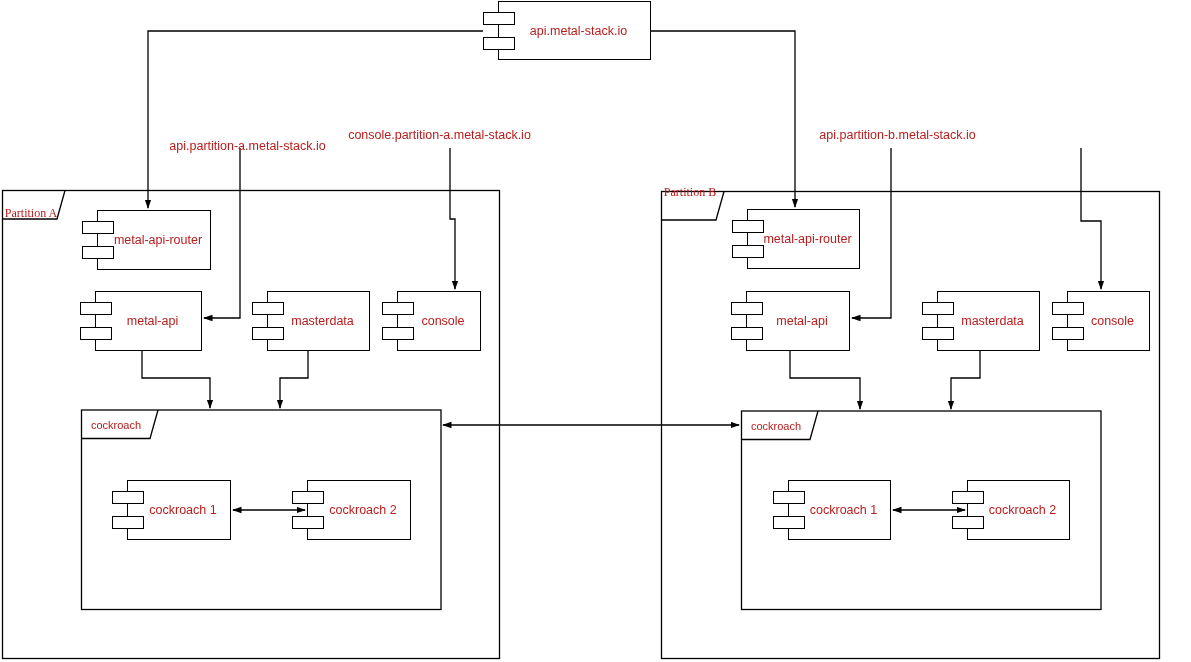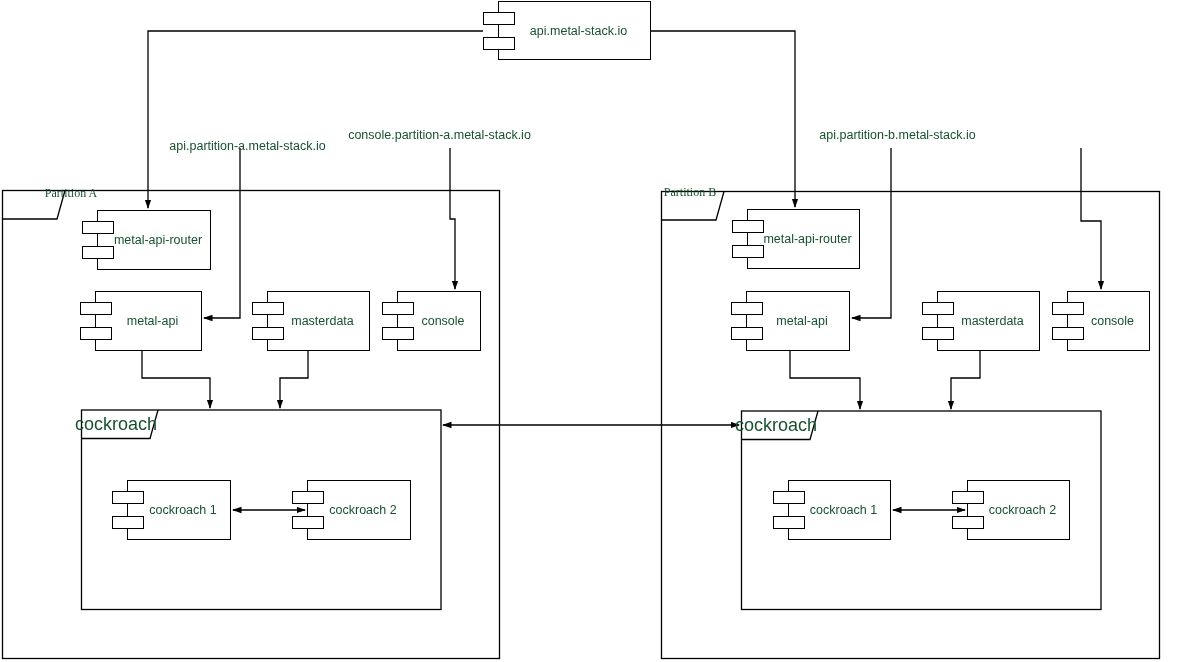--- a/index.html
+++ b/index.html
@@ -1,20 +1,20 @@
 <!DOCTYPE html>
 <html><head>
 <meta charset="utf-8">
 <style>
   html,body { margin:0; padding:0; background:#ffffff; }
   #canvas {
     position:relative; width:1161px; height:662px;
     background:#ffffff; overflow:hidden;
     font-family:"Liberation Sans", sans-serif;
-    color:#14532d;
+    color:#b91c1c;
   }
   #wires { position:absolute; left:0; top:0; width:1191px; height:662px; }
   .component {
     position:absolute; box-sizing:border-box;
     background:#ffffff; border:1.3px solid #000000;
   }
   .ctab {
     position:absolute; box-sizing:border-box;
     width:32px; height:13px; left:-16px;
     background:#ffffff; border:1.3px solid #000000;
@@ -24,21 +24,21 @@
   .clabel {
     position:absolute; inset:0;
     display:flex; align-items:center; justify-content:center;
     font-size:12.5px; white-space:nowrap; padding-left:8px;
   }
   .freelabel {
     position:absolute; font-size:12.5px; text-align:center;
     white-space:nowrap; line-height:15px;
   }
   .grouplabel {
-    position:absolute; font-size:18px; white-space:nowrap;
+    position:absolute; font-size:11px; white-space:nowrap;
     display:flex; align-items:center; justify-content:center;
   }
   .partlabel {
     position:absolute; font-family:"Liberation Serif", serif;
     font-size:12px; white-space:nowrap;
     display:flex; align-items:center; justify-content:center;
   }
 </style>
 </head>
 <body>
@@ -93,21 +93,21 @@
   <div class="component" style="left:498px; top:1px; width:153px; height:59px;">
     <span class="ctab t1"></span>
     <span class="ctab t2"></span>
     <span class="clabel">api.metal-stack.io</span>
   </div>
 
   <div class="freelabel" style="left:140px; top:128px; width:215px;margin-top:11px;">api.partition-a.metal-stack.io</div>
   <div class="freelabel" style="left:332px; top:128px; width:215px;">console.partition-a.metal-stack.io</div>
   <div class="freelabel" style="left:790px; top:128px; width:215px;">api.partition-b.metal-stack.io</div>
 
-  <div class="partlabel" style="left:4px; top:180px; width:54px; height:26px;padding-left:40px;">Partition A</div>
+  <div class="partlabel" style="left:4px; top:200px; width:54px; height:26px;">Partition A</div>
   <div class="partlabel" style="left:663px; top:179px; width:54px; height:26px;">Partition B</div>
 
   <div class="grouplabel" style="left:84px; top:411px; width:64px; height:27px;">cockroach</div>
   <div class="grouplabel" style="left:744px; top:412px; width:64px; height:27px;">cockroach</div>
 
   <div class="component" style="left:97px; top:210px; width:114px; height:60px;">
     <span class="ctab t1"></span>
     <span class="ctab t2"></span>
     <span class="clabel">metal-api-router</span>
   </div>

